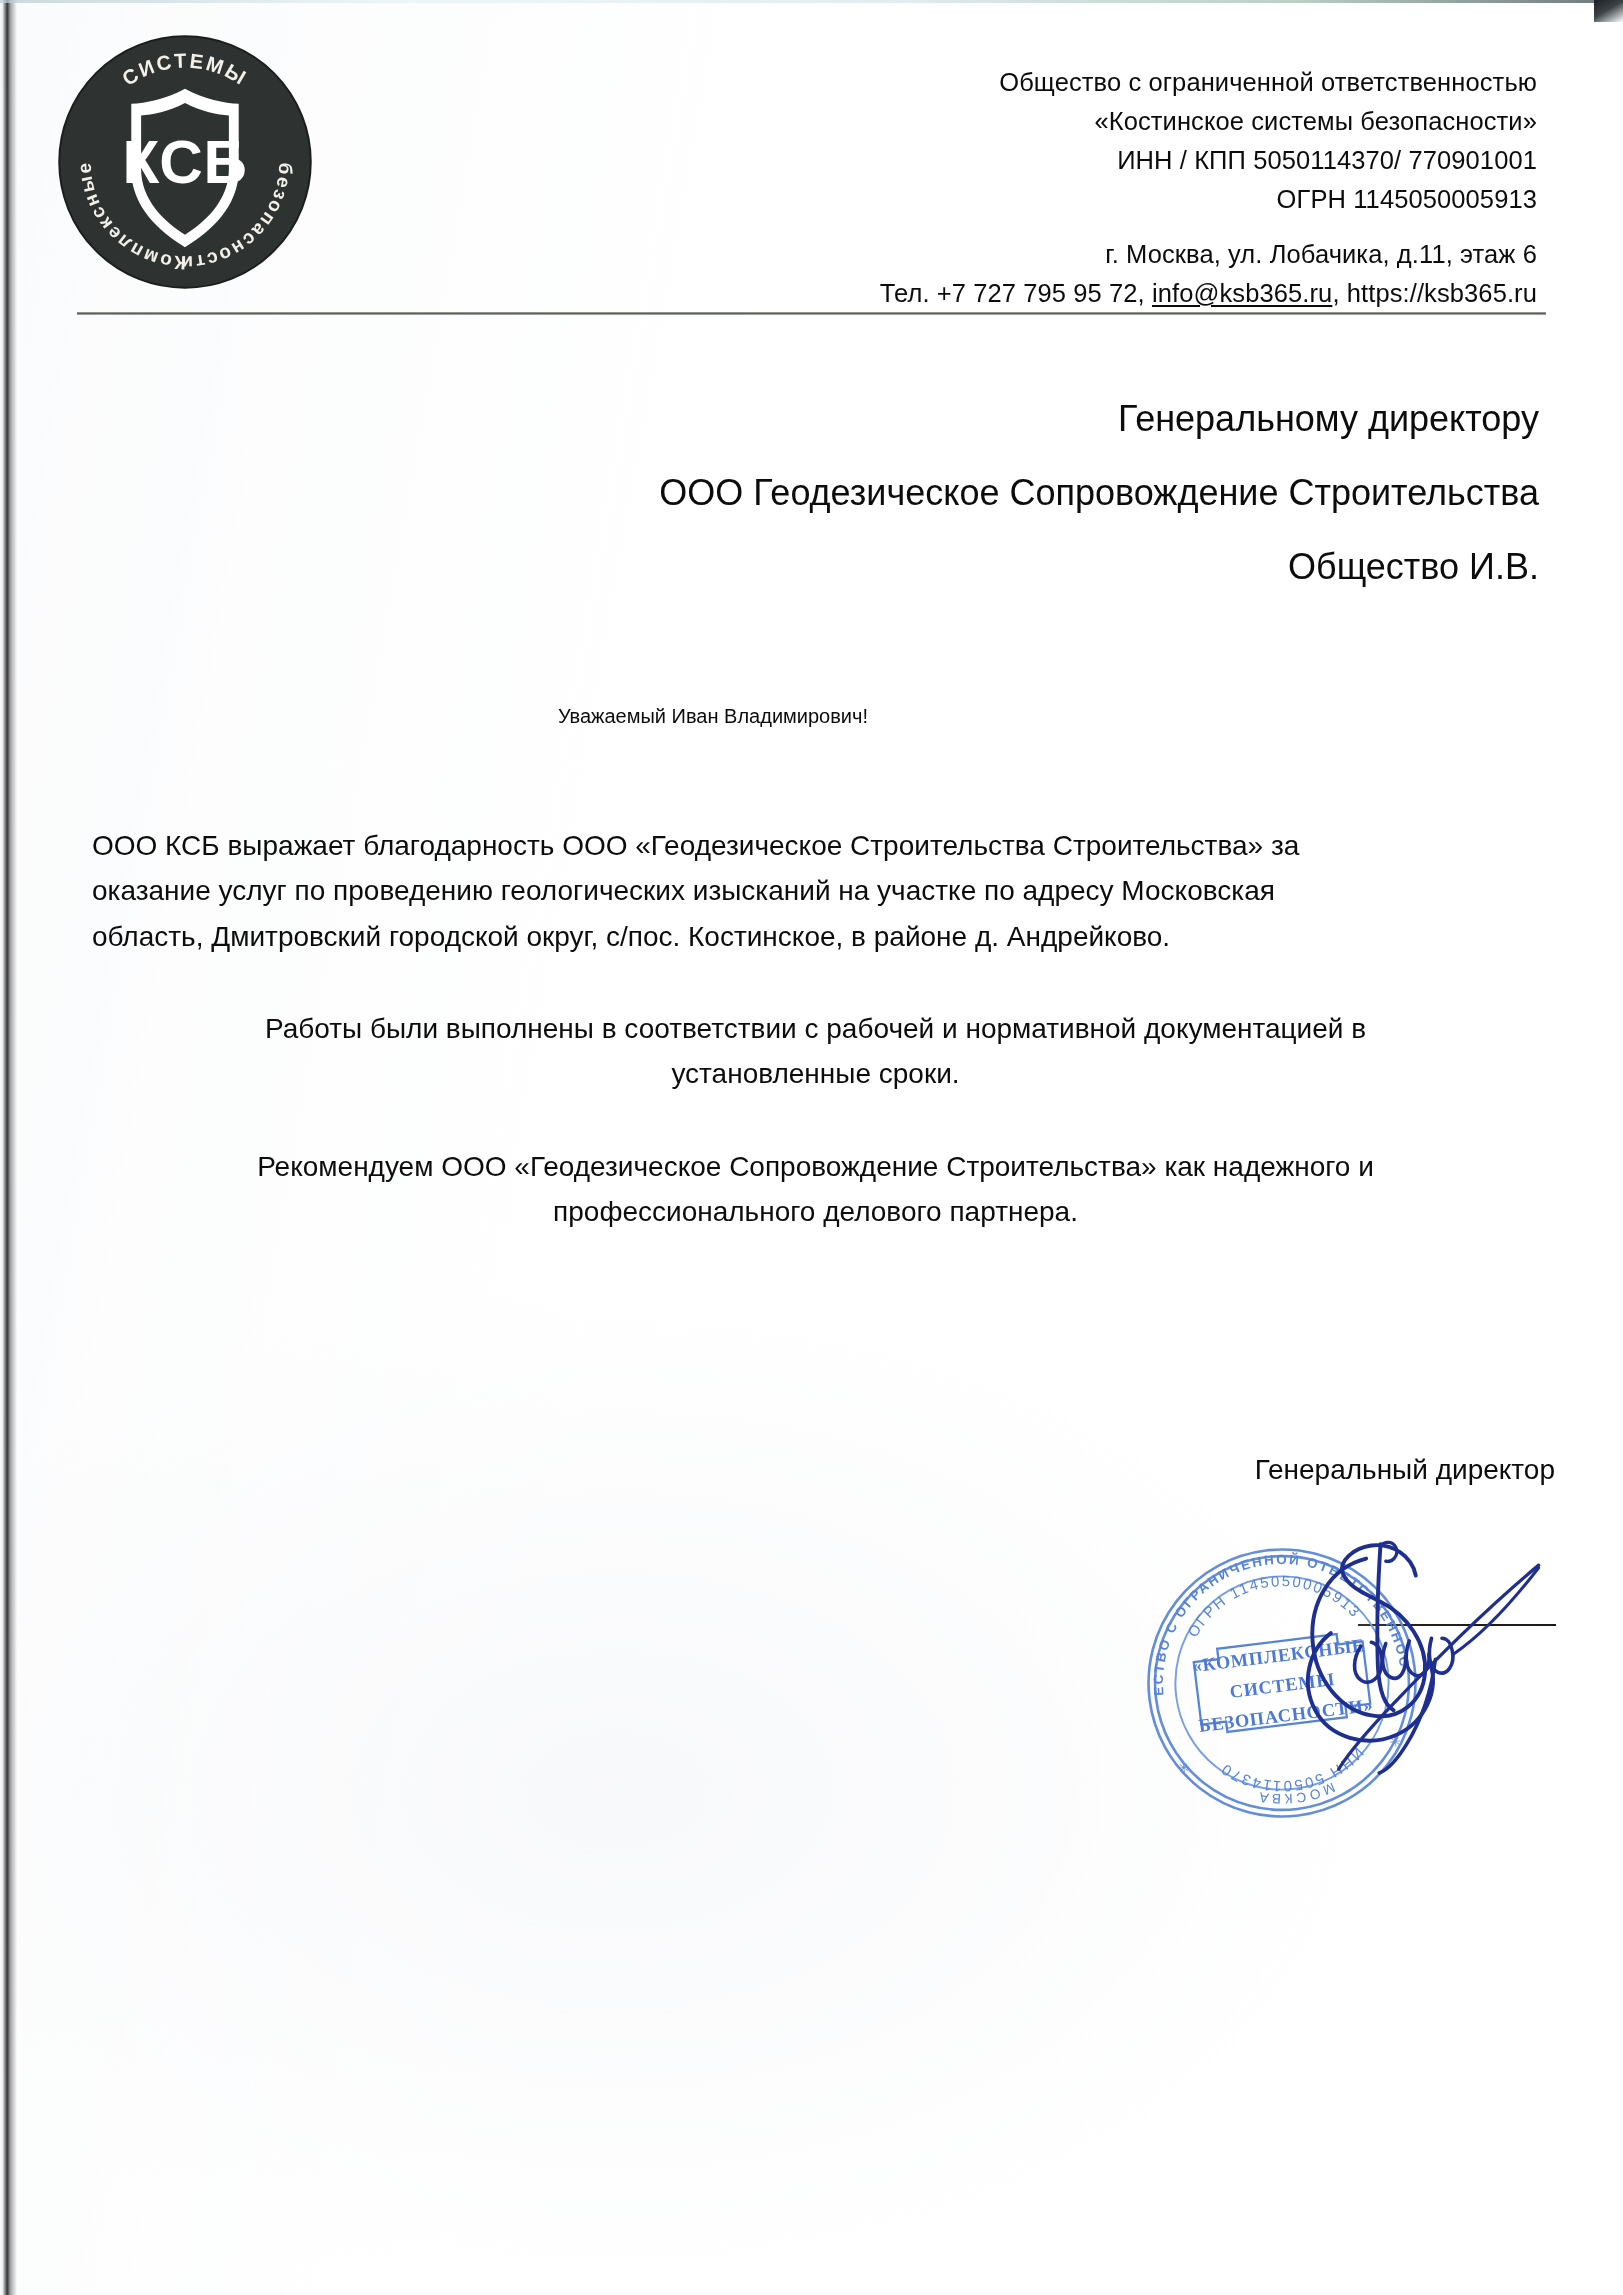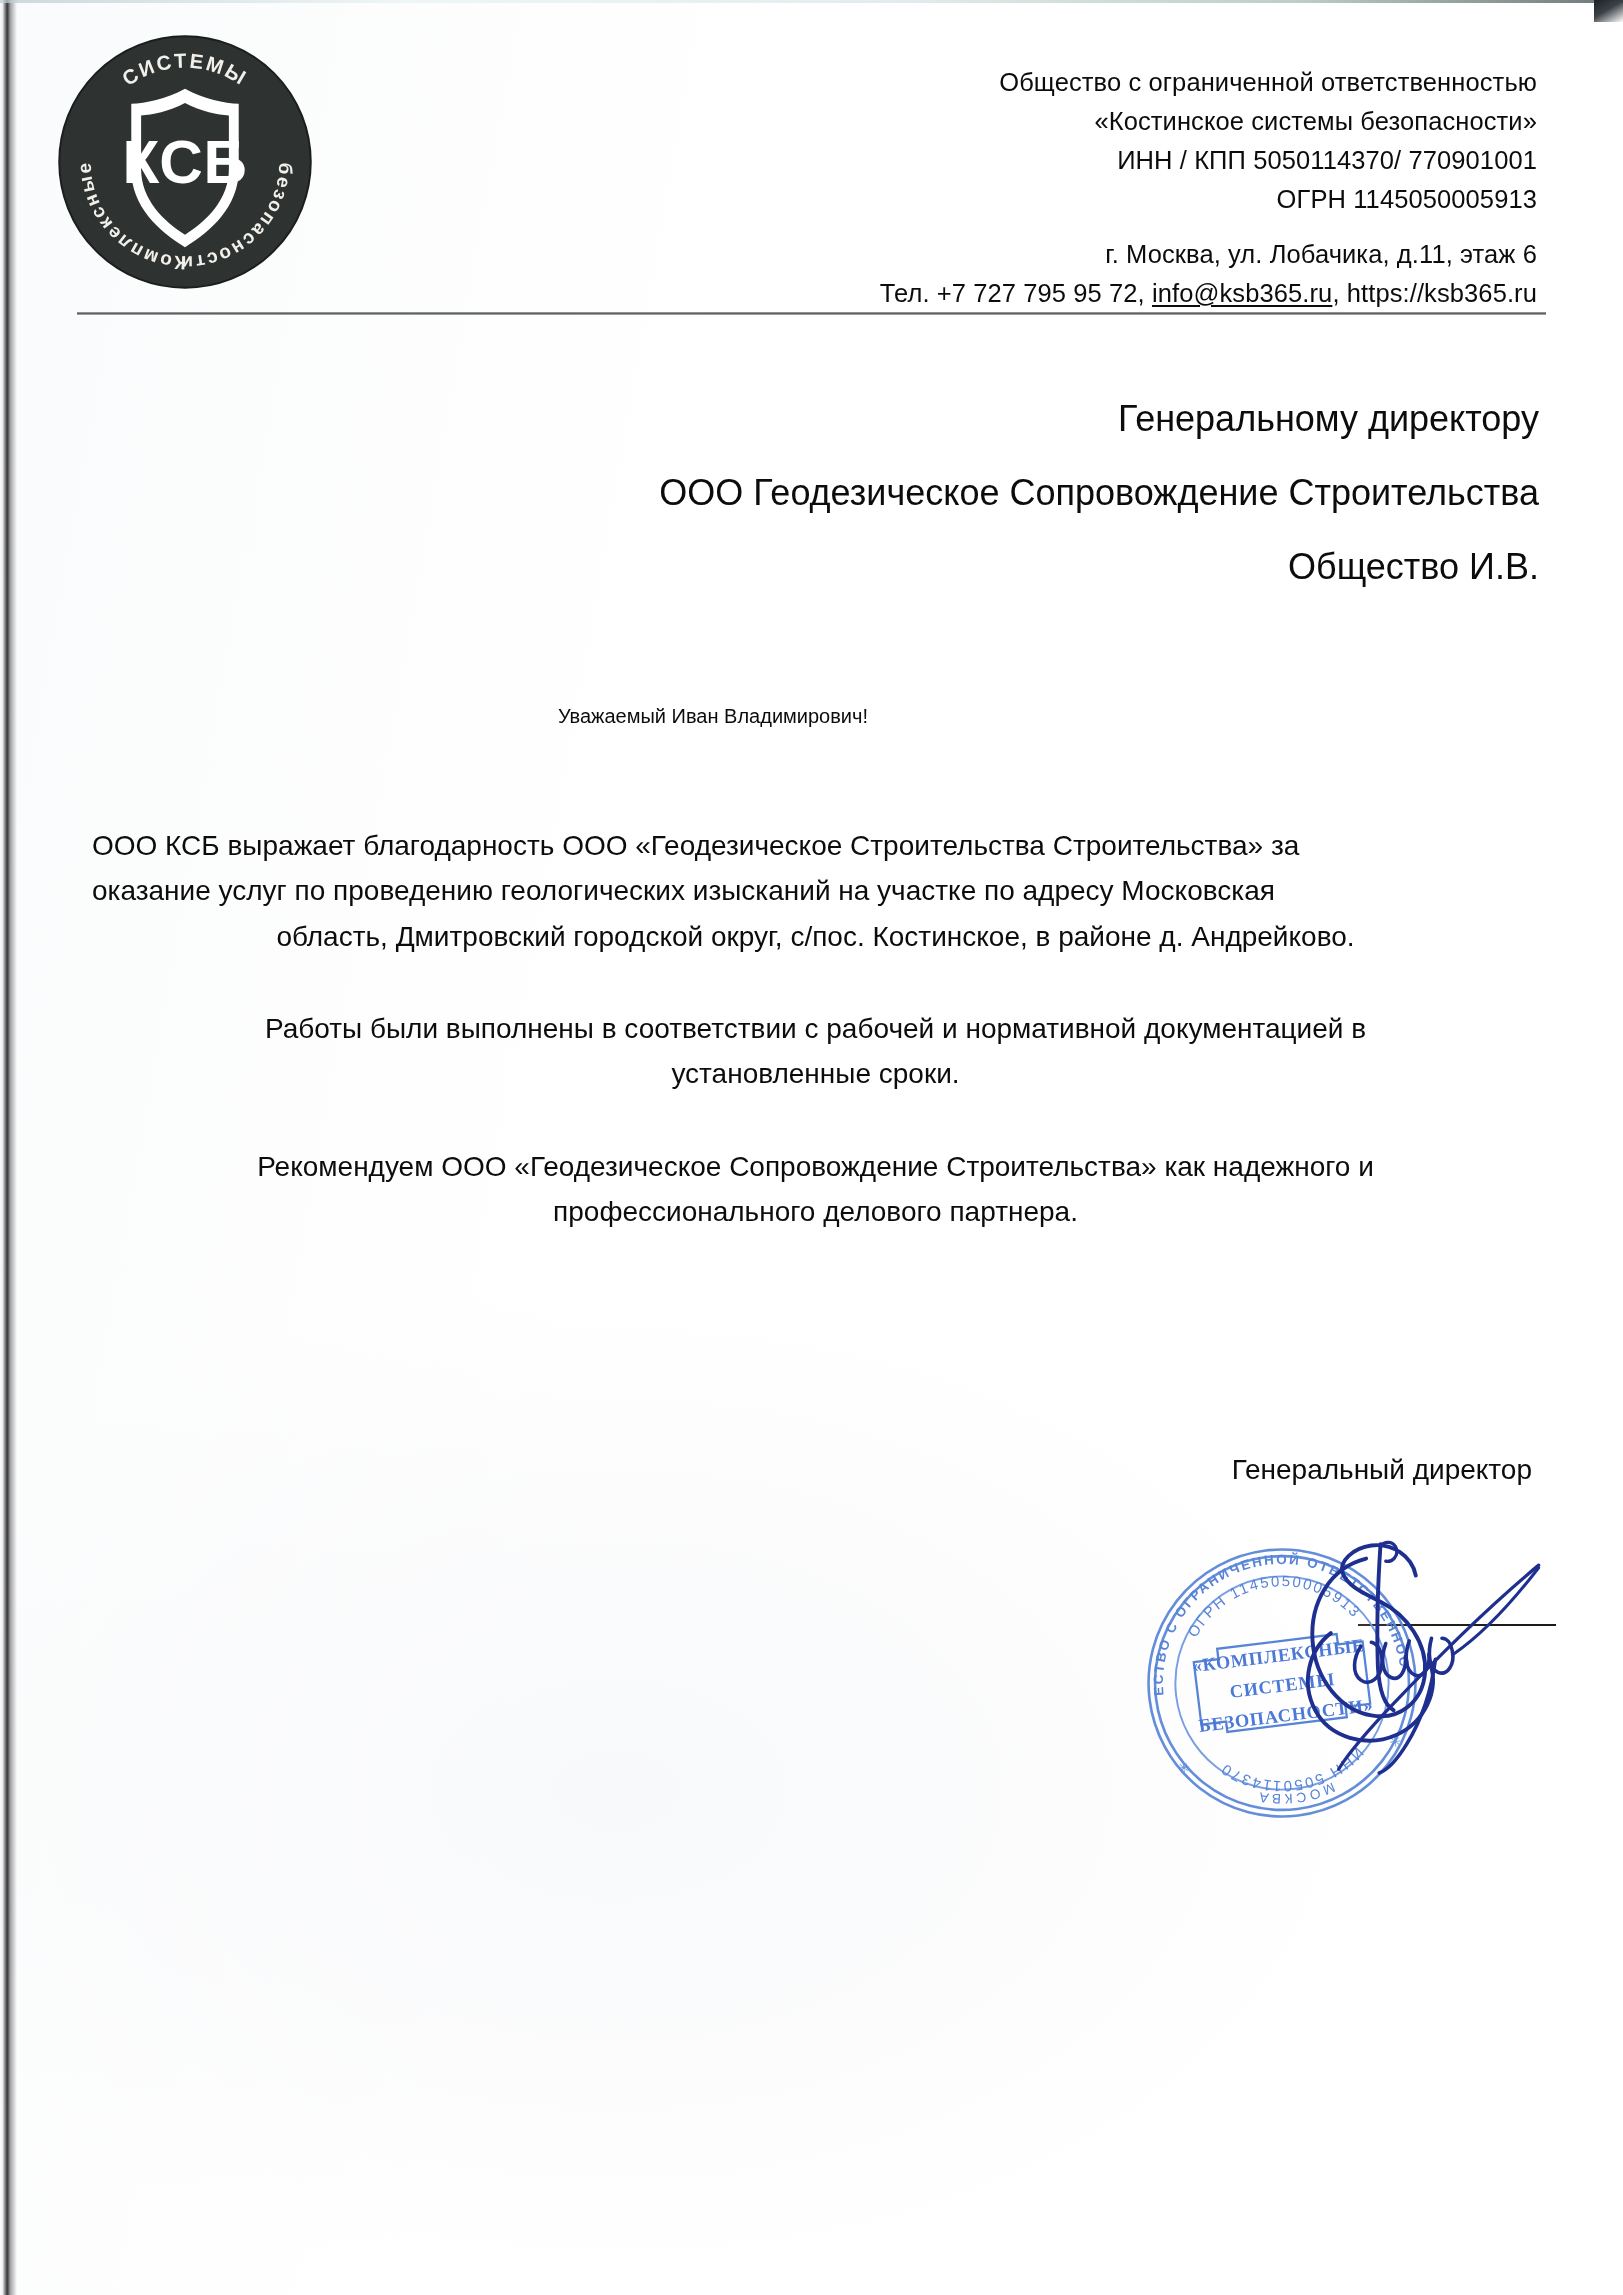--- a/index.html
+++ b/index.html
@@ -118,21 +118,21 @@
   .para { margin: 0; }
   .para.center { text-align: center; }
   .para.just { text-align: left; }
   .para + .para { margin-top: 47px; }
   .para .l { display: block; white-space: nowrap; }
   .para.center .l { text-align: center; }
 
   
   .sign-title {
     position: absolute;
-    right: 91px; top: 1454px;
+    right: 68px; top: 1454px;
     font-size: 28px;
     white-space: nowrap;
   }
   .sign-line {
     position: absolute;
     left: 1358px; top: 1624px;
     width: 198px; height: 2px;
     background: linear-gradient(90deg, #3a3326 0%, #241f18 35%, #1a1a1a 100%);
   }
 
@@ -211,21 +211,21 @@
     <span class="line">Общество И.В.</span>
   </div>
 
   <div class="greeting">Уважаемый Иван Владимирович!</div>
 
   <div class="body-area">
 
     <p class="para just">
       <span class="l">ООО КСБ выражает благодарность ООО «Геодезическое Строительства Строительства» за</span>
       <span class="l">оказание услуг по проведению геологических изысканий на участке по адресу Московская</span>
-      <span class="l" style="text-align:center;">область, Дмитровский городской округ, с/пос. Костинское, в районе д. Андрейково.</span>
+      <span class="l" style="text-align:left;">область, Дмитровский городской округ, с/пос. Костинское, в районе д. Андрейково.</span>
     </p>
 
     <p class="para center">
       <span class="l">Работы были выполнены в соответствии с рабочей и нормативной документацией в</span>
       <span class="l">установленные сроки.</span>
     </p>
 
     <p class="para center">
       <span class="l">Рекомендуем ООО «Геодезическое Сопровождение Строительства» как надежного и</span>
       <span class="l">профессионального делового партнера.</span>

